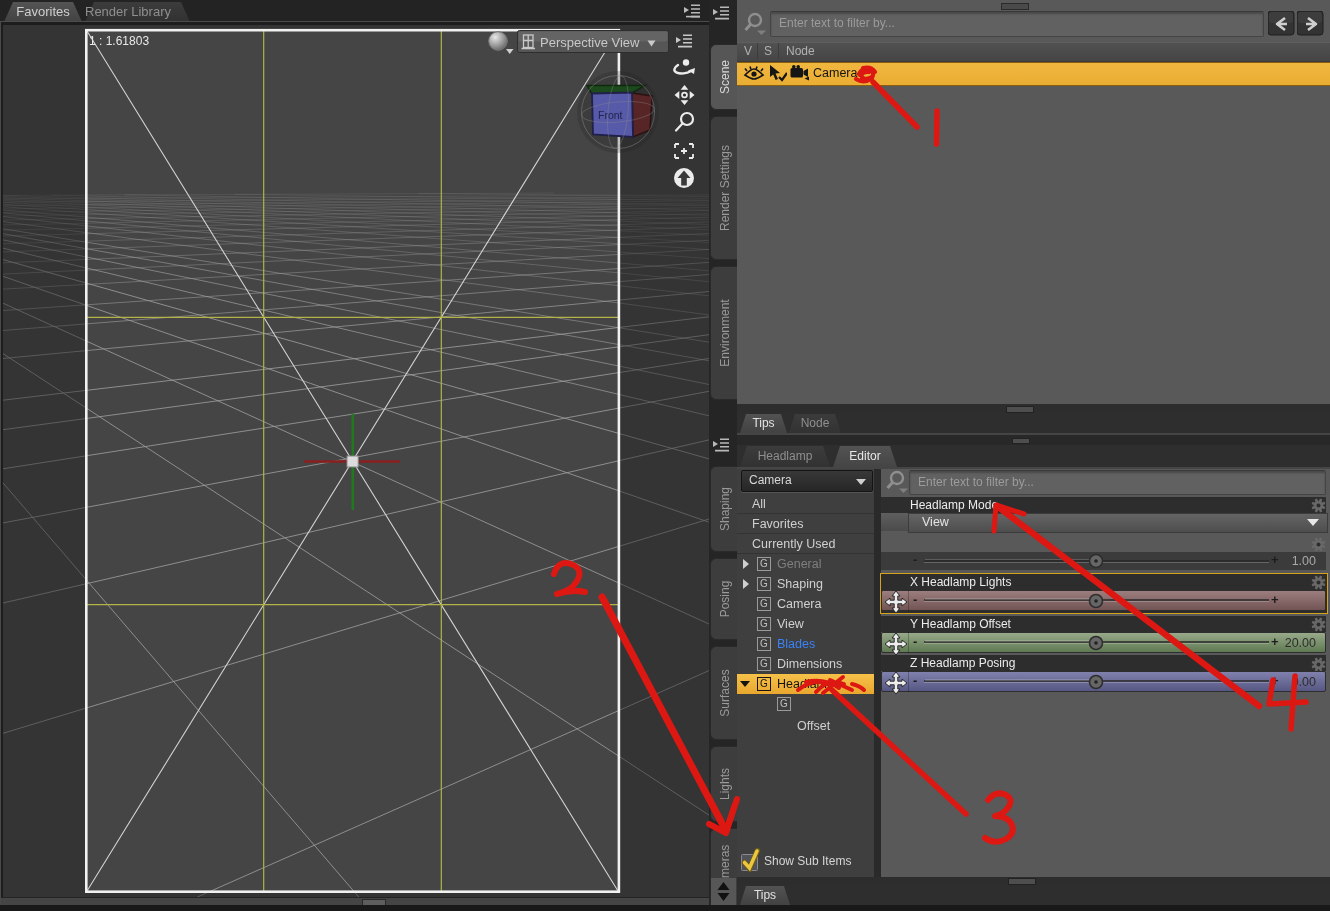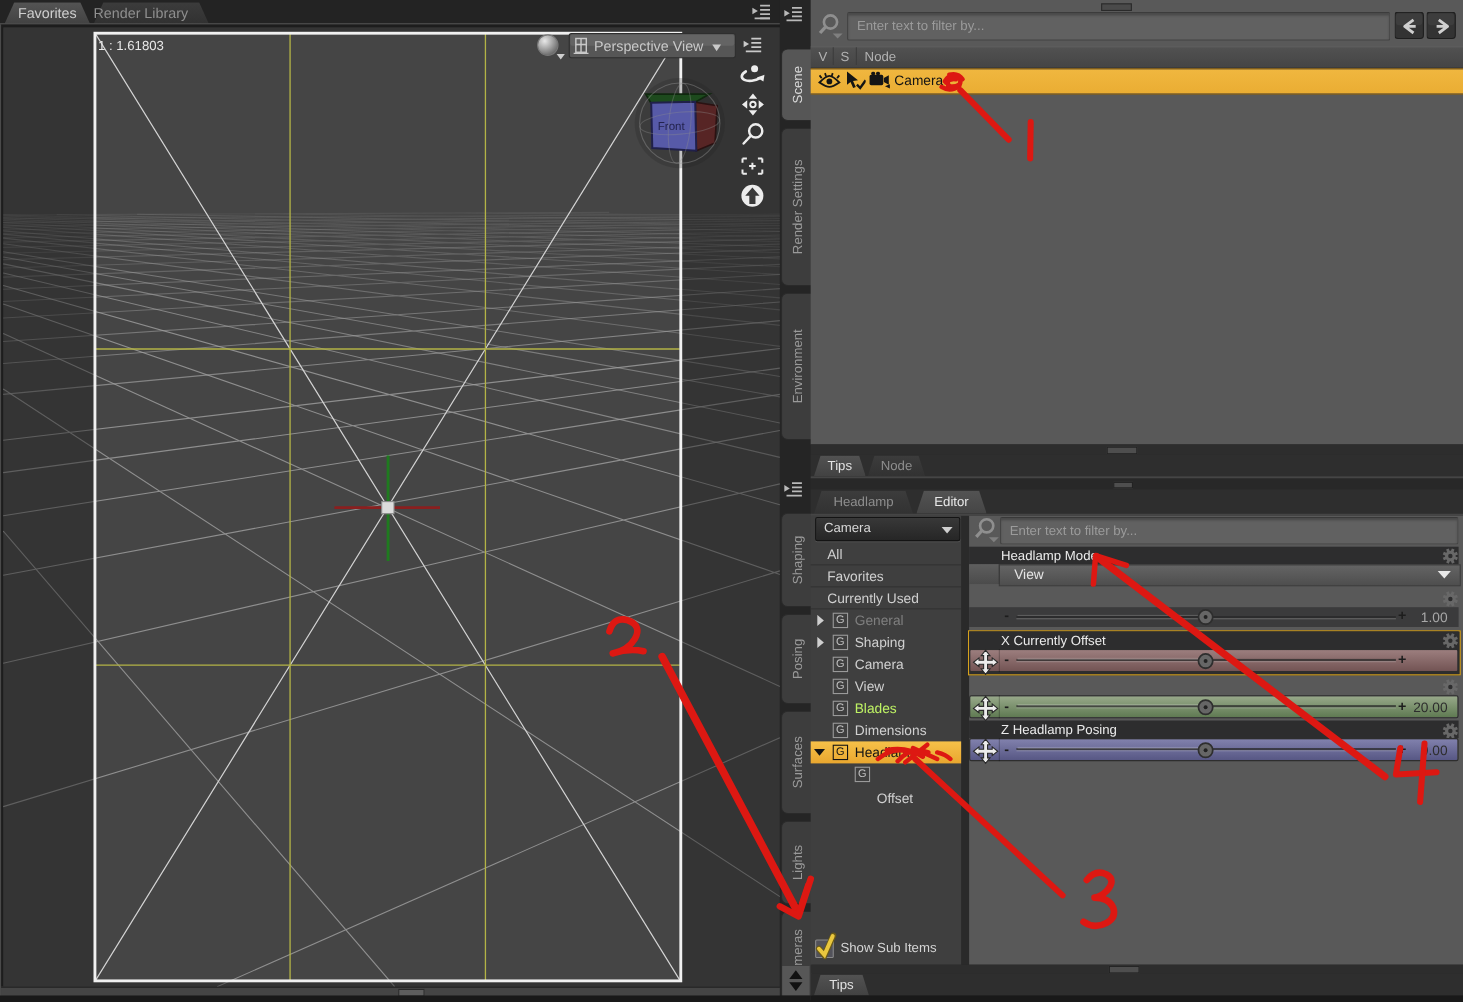--- a/index.html
+++ b/index.html
@@ -238,21 +238,21 @@
 <svg class="abs" style="left:742px;top:579px" width="8" height="10">
       <path d="M1 0 l6 5 l-6 5 Z" fill="#cfcfcf"></path>
     </svg>
 <div class="abs" style="left:757px;top:577px;width:12px;height:12px;border:1px solid #9a9a9a;font-size:10px;line-height:12px;text-align:center;color:#c0c0c0;">G</div>
 <div class="abs" style="left:777px;top:577px;font-size:12.5px;color:#d0d0d0;">Shaping</div>
 <div class="abs" style="left:757px;top:597px;width:12px;height:12px;border:1px solid #9a9a9a;font-size:10px;line-height:12px;text-align:center;color:#c0c0c0;">G</div>
 <div class="abs" style="left:777px;top:597px;font-size:12.5px;color:#d0d0d0;">Camera</div>
 <div class="abs" style="left:757px;top:617px;width:12px;height:12px;border:1px solid #9a9a9a;font-size:10px;line-height:12px;text-align:center;color:#c0c0c0;">G</div>
 <div class="abs" style="left:777px;top:617px;font-size:12.5px;color:#d0d0d0;">View</div>
 <div class="abs" style="left:757px;top:637px;width:12px;height:12px;border:1px solid #9a9a9a;font-size:10px;line-height:12px;text-align:center;color:#c0c0c0;">G</div>
-<div class="abs" style="left:777px;top:637px;font-size:12.5px;color:#bef264;">Blades</div>
+<div class="abs" style="left:777px;top:637px;font-size:12.5px;color:#3b82f6;">Blades</div>
 <div class="abs" style="left:757px;top:657px;width:12px;height:12px;border:1px solid #9a9a9a;font-size:10px;line-height:12px;text-align:center;color:#c0c0c0;">G</div>
 <div class="abs" style="left:777px;top:657px;font-size:12.5px;color:#d0d0d0;">Dimensions</div>
 <div class="abs" style="left:737px;top:674px;width:137px;height:20px;background:linear-gradient(#f6c149,#e9a72f);"></div>
 <svg class="abs" style="left:740px;top:680px" width="11" height="8">
       <path d="M0 1 l10 0 l-5 6 Z" fill="#141414"></path>
     </svg>
 <div class="abs" style="left:757px;top:677px;width:12px;height:12px;border:1px solid #141414;font-size:10px;line-height:12px;text-align:center;color:#141414;">G</div>
 <div class="abs" style="left:777px;top:677px;font-size:12.5px;color:#141414;">Headlamp</div>
 <div class="abs" style="left:777px;top:697px;width:12px;height:12px;border:1px solid #9a9a9a;font-size:10px;line-height:12px;text-align:center;color:#c0c0c0;">G</div>
 <div class="abs" style="left:797px;top:697px;font-size:12.5px;color:#d0d0d0;margin-top:22px;">Offset</div>
@@ -295,21 +295,21 @@
 <div class="abs" style="left:1271px;top:552.0px;font-size:13px;font-weight:bold;color:#1d1d1d;">+</div>
 <div class="abs" style="left:924px;top:559.5px;width:345px;height:2px;background:rgba(40,40,40,0.75);box-shadow:0 1px 0 rgba(255,255,255,0.22);"></div>
 <div class="abs" style="left:925px;top:558.5px;width:171px;height:1.5px;background:rgba(255,255,255,0.17);"></div>
 <svg class="abs" style="left:1088px;top:553.0px" width="16" height="16">
 <circle cx="8" cy="8" r="6.5" fill="#666" stroke="#2e2e2e" stroke-width="1.6"></circle>
 <circle cx="8" cy="8" r="1.8" fill="#222"></circle>
     </svg>
 <div class="abs" style="left:1238px;top:554.0px;width:78px;text-align:right;font-size:12.5px;color:#a8a8a8;">1.00</div>
 <div class="abs" style="left:880px;top:573px;width:446px;height:39px;border:1px solid #d7a21c;background:#2d2d2e;"></div>
 <div class="abs phead" style="left:881px;top:574px;">
-      <div>X Currently Offset</div>
+      <div>X Headlamp Lights</div>
     </div>
 <svg class="abs" style="left:1311px;top:575px" width="15" height="15" viewBox="0 0 15 15">
 <circle cx="7.5" cy="7.5" r="4.8" fill="#686868"></circle>
 <path d="M10.8 8.8L13.9 10.1M8.9 10.8L10.2 13.9M6.2 10.8L4.9 13.9M4.2 8.9L1.1 10.2M4.2 6.2L1.1 4.9M6.1 4.2L4.8 1.1M8.8 4.2L10.1 1.1M10.8 6.1L13.9 4.8" stroke="#686868" stroke-width="2.6"></path>
 <circle cx="7.5" cy="7.5" r="2" fill="#2d2d2e"></circle>
     </svg>
 <div class="abs" style="left:881px;top:590px;width:443px;height:19px;background:linear-gradient(#9c7e7e,#735454);border:1px solid #2e2e2e;border-radius:2px;"></div>
 <div class="abs" style="left:908px;top:590px;width:1px;height:21px;background:rgba(0,0,0,0.25);"></div>
 <div class="abs" style="left:913px;top:591.5px;font-size:13px;font-weight:bold;color:#1d1d1d;">-</div>
 <div class="abs" style="left:1271px;top:591.5px;font-size:13px;font-weight:bold;color:#1d1d1d;">+</div>
@@ -318,20 +318,23 @@
 <svg class="abs" style="left:1088px;top:592.5px" width="16" height="16">
 <circle cx="8" cy="8" r="6.5" fill="#666" stroke="#2e2e2e" stroke-width="1.6"></circle>
 <circle cx="8" cy="8" r="1.8" fill="#222"></circle>
     </svg>
 <div class="abs" style="left:1296px;top:593.5px;width:78px;text-align:right;font-size:12.5px;color:#a3a3a3;">-30.00</div>
 <svg class="abs" style="left:883px;top:590px" width="26" height="24" viewBox="-13 -12 26 24">
 <g fill="#ececec" stroke="#2a2a2a" stroke-width="1">
 <path d="M0 -11 L4 -6 L1.8 -6 L1.8 -1.8 L6 -1.8 L6 -4 L11 0 L6 4 L6 1.8 L1.8 1.8 L1.8 6 L4 6 L0 11 L-4 6 L-1.8 6 L-1.8 1.8 L-6 1.8 L-6 4 L-11 0 L-6 -4 L-6 -1.8 L-1.8 -1.8 L-1.8 -6 L-4 -6 Z"></path>
       </g>
     </svg>
+<div class="abs phead" style="left:881px;top:616px;">
+      <div>Y Headlamp Offset</div>
+    </div>
 <svg class="abs" style="left:1311px;top:617px" width="15" height="15" viewBox="0 0 15 15">
 <circle cx="7.5" cy="7.5" r="4.8" fill="#686868"></circle>
 <path d="M10.8 8.8L13.9 10.1M8.9 10.8L10.2 13.9M6.2 10.8L4.9 13.9M4.2 8.9L1.1 10.2M4.2 6.2L1.1 4.9M6.1 4.2L4.8 1.1M8.8 4.2L10.1 1.1M10.8 6.1L13.9 4.8" stroke="#686868" stroke-width="2.6"></path>
 <circle cx="7.5" cy="7.5" r="2" fill="#2d2d2e"></circle>
     </svg>
 <div class="abs" style="left:881px;top:632px;width:443px;height:19px;background:linear-gradient(#98a98a,#5f7a52);border:1px solid #2e2e2e;border-radius:2px;"></div>
 <div class="abs" style="left:908px;top:632px;width:1px;height:21px;background:rgba(0,0,0,0.25);"></div>
 <div class="abs" style="left:913px;top:633.5px;font-size:13px;font-weight:bold;color:#1d1d1d;">-</div>
 <div class="abs" style="left:1271px;top:633.5px;font-size:13px;font-weight:bold;color:#1d1d1d;">+</div>
 <div class="abs" style="left:924px;top:641.0px;width:345px;height:2px;background:rgba(40,40,40,0.75);box-shadow:0 1px 0 rgba(255,255,255,0.22);"></div>

